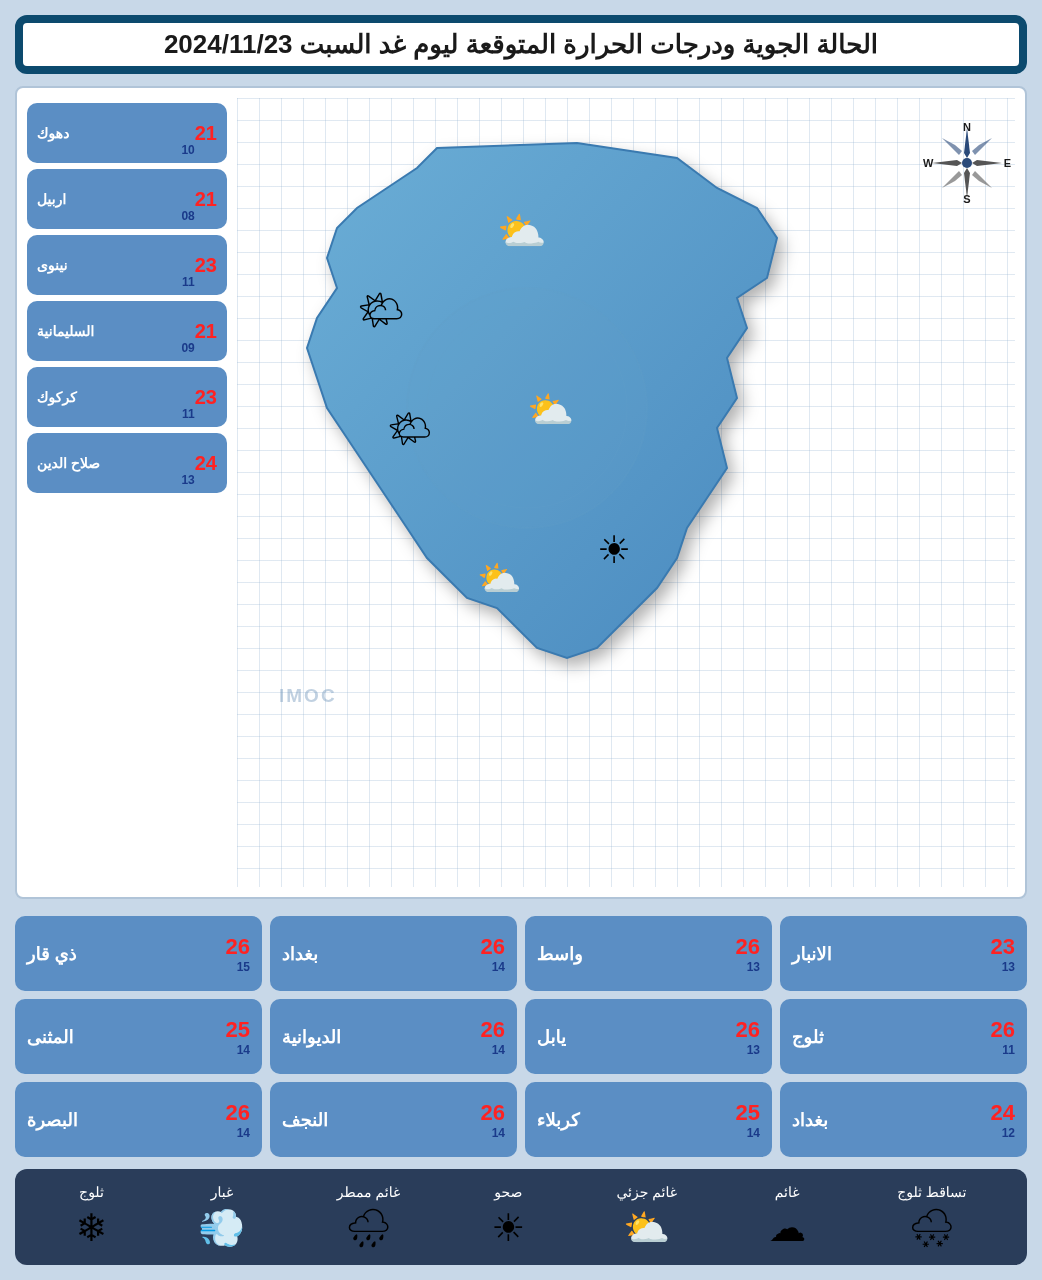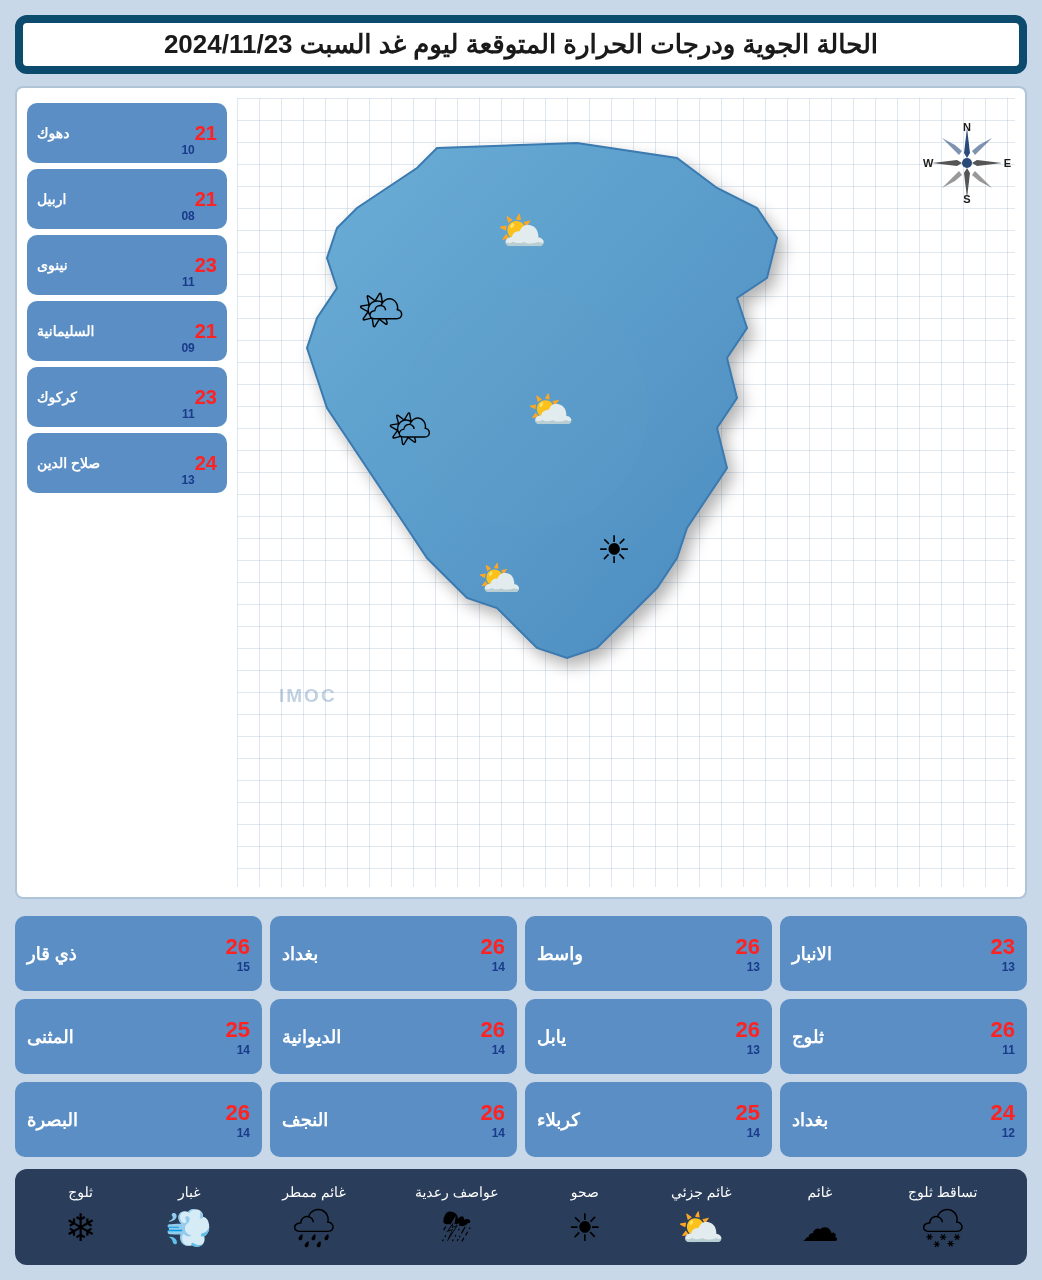--- a/index.html
+++ b/index.html
@@ -492,24 +492,20 @@
   </div>
       <div class="legend-item">
     <span class="legend-label">غائم جزئي</span>
     <span class="legend-icon">⛅</span>
   </div>
       <div class="legend-item">
     <span class="legend-label">صحو</span>
     <span class="legend-icon">☀</span>
   </div>
       <div class="legend-item">
-    <span class="legend-label">عواصف رعدية</span>
-    <span class="legend-icon">⛈</span>
-  </div>
-      <div class="legend-item">
     <span class="legend-label">غائم ممطر</span>
     <span class="legend-icon">🌧</span>
   </div>
       <div class="legend-item">
     <span class="legend-label">غبار</span>
     <span class="legend-icon">💨</span>
   </div>
       <div class="legend-item">
     <span class="legend-label">ثلوج</span>
     <span class="legend-icon">❄</span>

